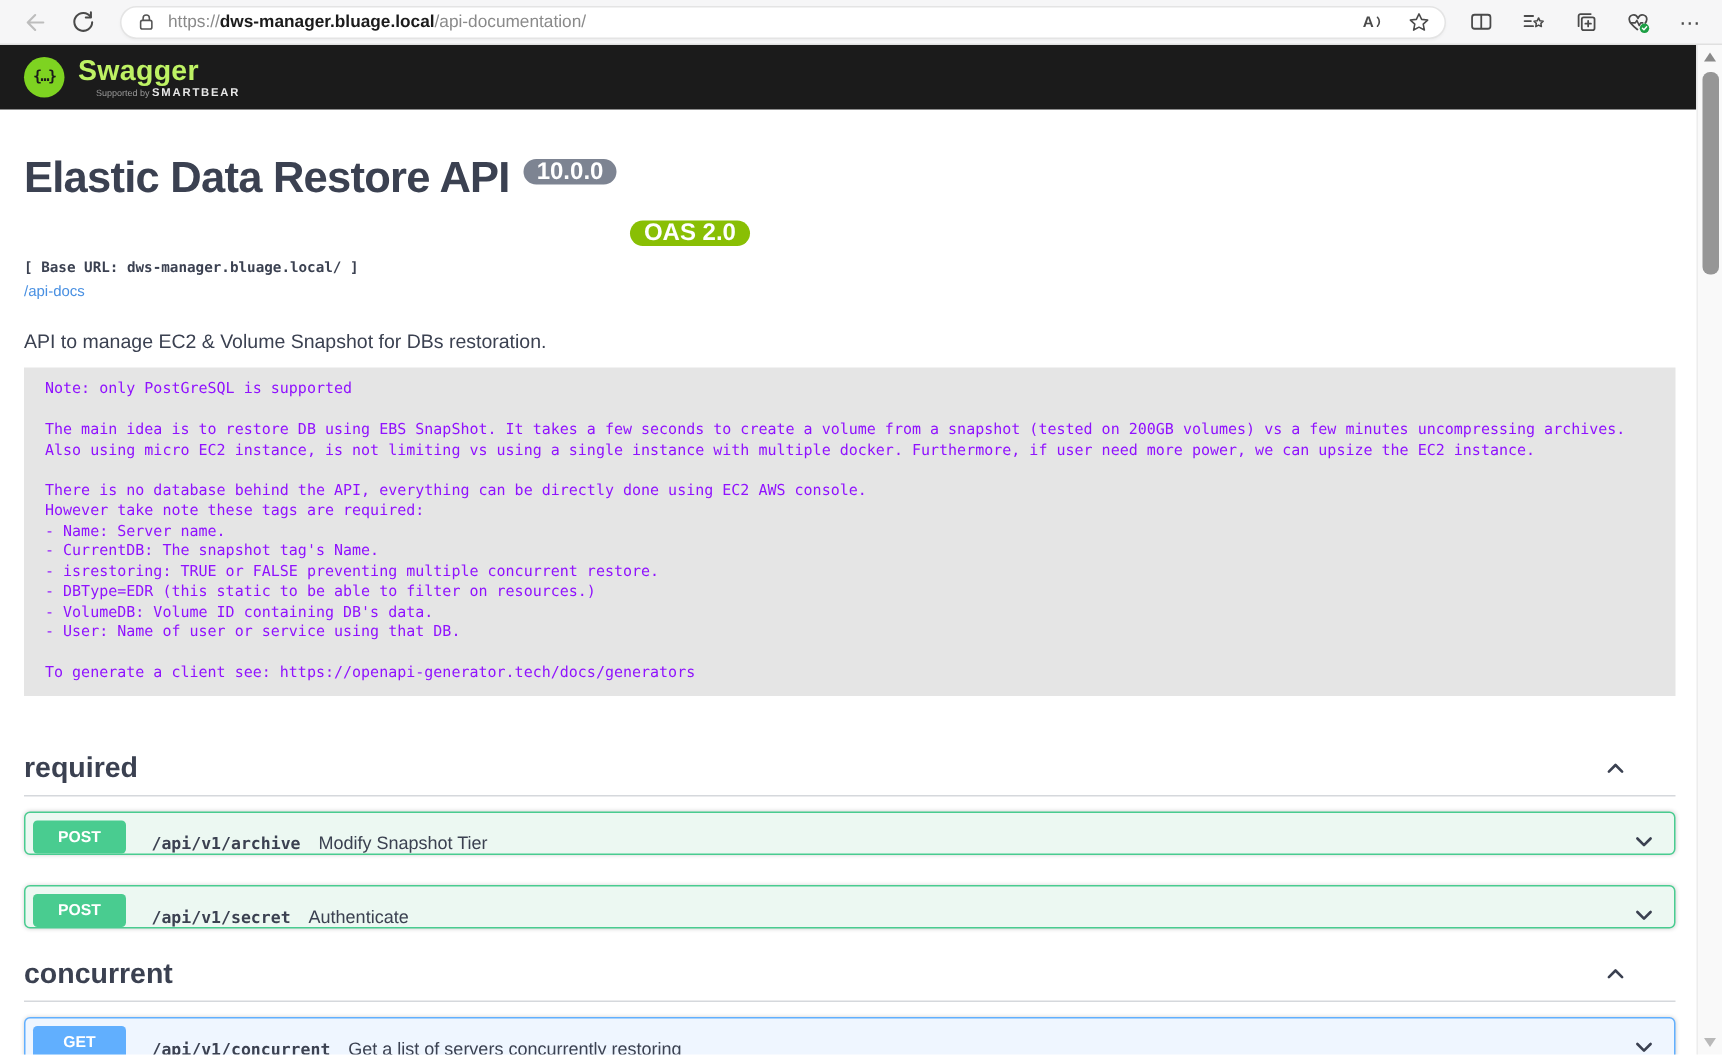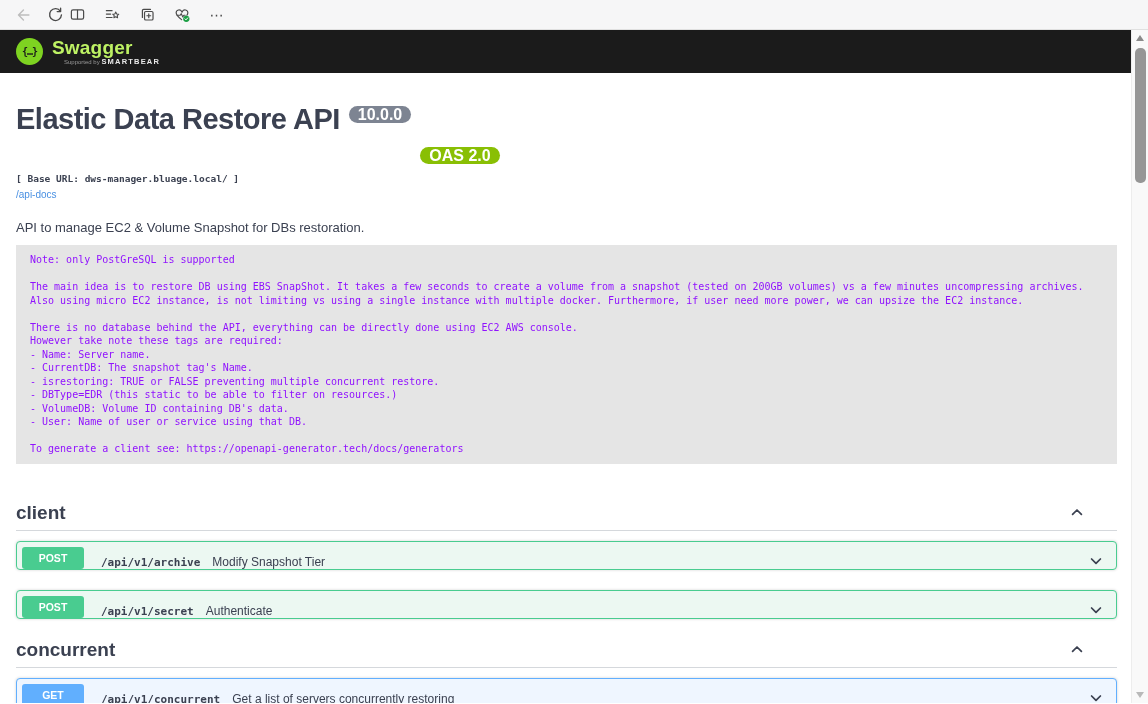--- a/index.html
+++ b/index.html
@@ -96,20 +96,38 @@
       <path d="M10.5 4.5 L5 10 l5.5 5.5 M5 10 H16.5" fill="none" stroke="#bdbdbd" stroke-width="1.6" stroke-linecap="round" stroke-linejoin="round"></path>
     </svg>
   </span>
   <span class="tb-btn">
     <svg width="17" height="17" viewBox="0 0 20 20">
       <path d="M15.8 6.2 A7 7 0 1 0 17 10.4" fill="none" stroke="#4a4a4a" stroke-width="1.6" stroke-linecap="round"></path>
       <polyline points="16,2.6 16,6.6 12,6.6" fill="none" stroke="#4a4a4a" stroke-width="1.6" stroke-linecap="round" stroke-linejoin="round"></polyline>
     </svg>
   </span>
 
+  <div class="addressbar">
+    <svg width="15" height="15" viewBox="0 0 20 20">
+      <rect x="5" y="8.8" width="10" height="7.6" rx="1.6" fill="none" stroke="#555" stroke-width="1.4"></rect>
+      <path d="M7.2 8.8 V6.8 a2.8 2.8 0 0 1 5.6 0 V8.8" fill="none" stroke="#555" stroke-width="1.4"></path>
+    </svg>
+    <span class="url"><span class="dim">https://</span><span class="host">dws-manager.bluage.local</span><span class="dim">/api-documentation/</span></span>
+    <span class="tb-btn">
+      <svg width="17" height="17" viewBox="0 0 20 20">
+        <text x="3" y="14.5" font-size="12" font-weight="600" fill="#4a4a4a">A</text>
+        <path d="M14.5 6.5 a5 5 0 0 1 0 7" fill="none" stroke="#4a4a4a" stroke-width="1.3" stroke-linecap="round"></path>
+      </svg>
+    </span>
+    <span class="tb-btn">
+      <svg width="16" height="16" viewBox="0 0 20 20">
+        <path d="M10 2.8 l2.2 4.6 5 .6 -3.7 3.4 1 4.9 L10 13.9 5.5 16.3 l1-4.9 L2.8 8 l5-.6 Z" fill="none" stroke="#4a4a4a" stroke-width="1.3" stroke-linejoin="round"></path>
+      </svg>
+    </span>
+  </div>
 
   <div class="right-icons">
     <span class="tb-btn">
       <svg width="17" height="17" viewBox="0 0 20 20">
         <rect x="2.8" y="4.5" width="14.4" height="11" rx="2" fill="none" stroke="#4a4a4a" stroke-width="1.4"></rect>
         <line x1="10" y1="4.5" x2="10" y2="15.5" stroke="#4a4a4a" stroke-width="1.4"></line>
       </svg>
     </span>
     <span class="tb-btn">
       <svg width="17" height="17" viewBox="0 0 20 20">
@@ -173,21 +191,21 @@
 - VolumeDB: Volume ID containing DB's data.
 - User: Name of user or service using that DB.
 
 To generate a client see: https://openapi-generator.tech/docs/generators</pre>
     </div>
 
     <div class="sections">
 
       <section class="tag-section">
         <div class="tag-header">
-          <h3>client</h3>
+          <h3>required</h3>
           <span class="chev">
             <svg width="16" height="16" viewBox="0 0 20 20">
                 <polyline points="4.5,13 10,7.5 15.5,13" fill="none" stroke="#3b4151" stroke-width="2.2" stroke-linecap="round" stroke-linejoin="round"></polyline>
               </svg>
           </span>
         </div>
         <div class="opblock post">
           <span class="method">POST</span>
           <span class="op-path">/api/v1/archive</span>
           <span class="op-summary">Modify Snapshot Tier</span>

